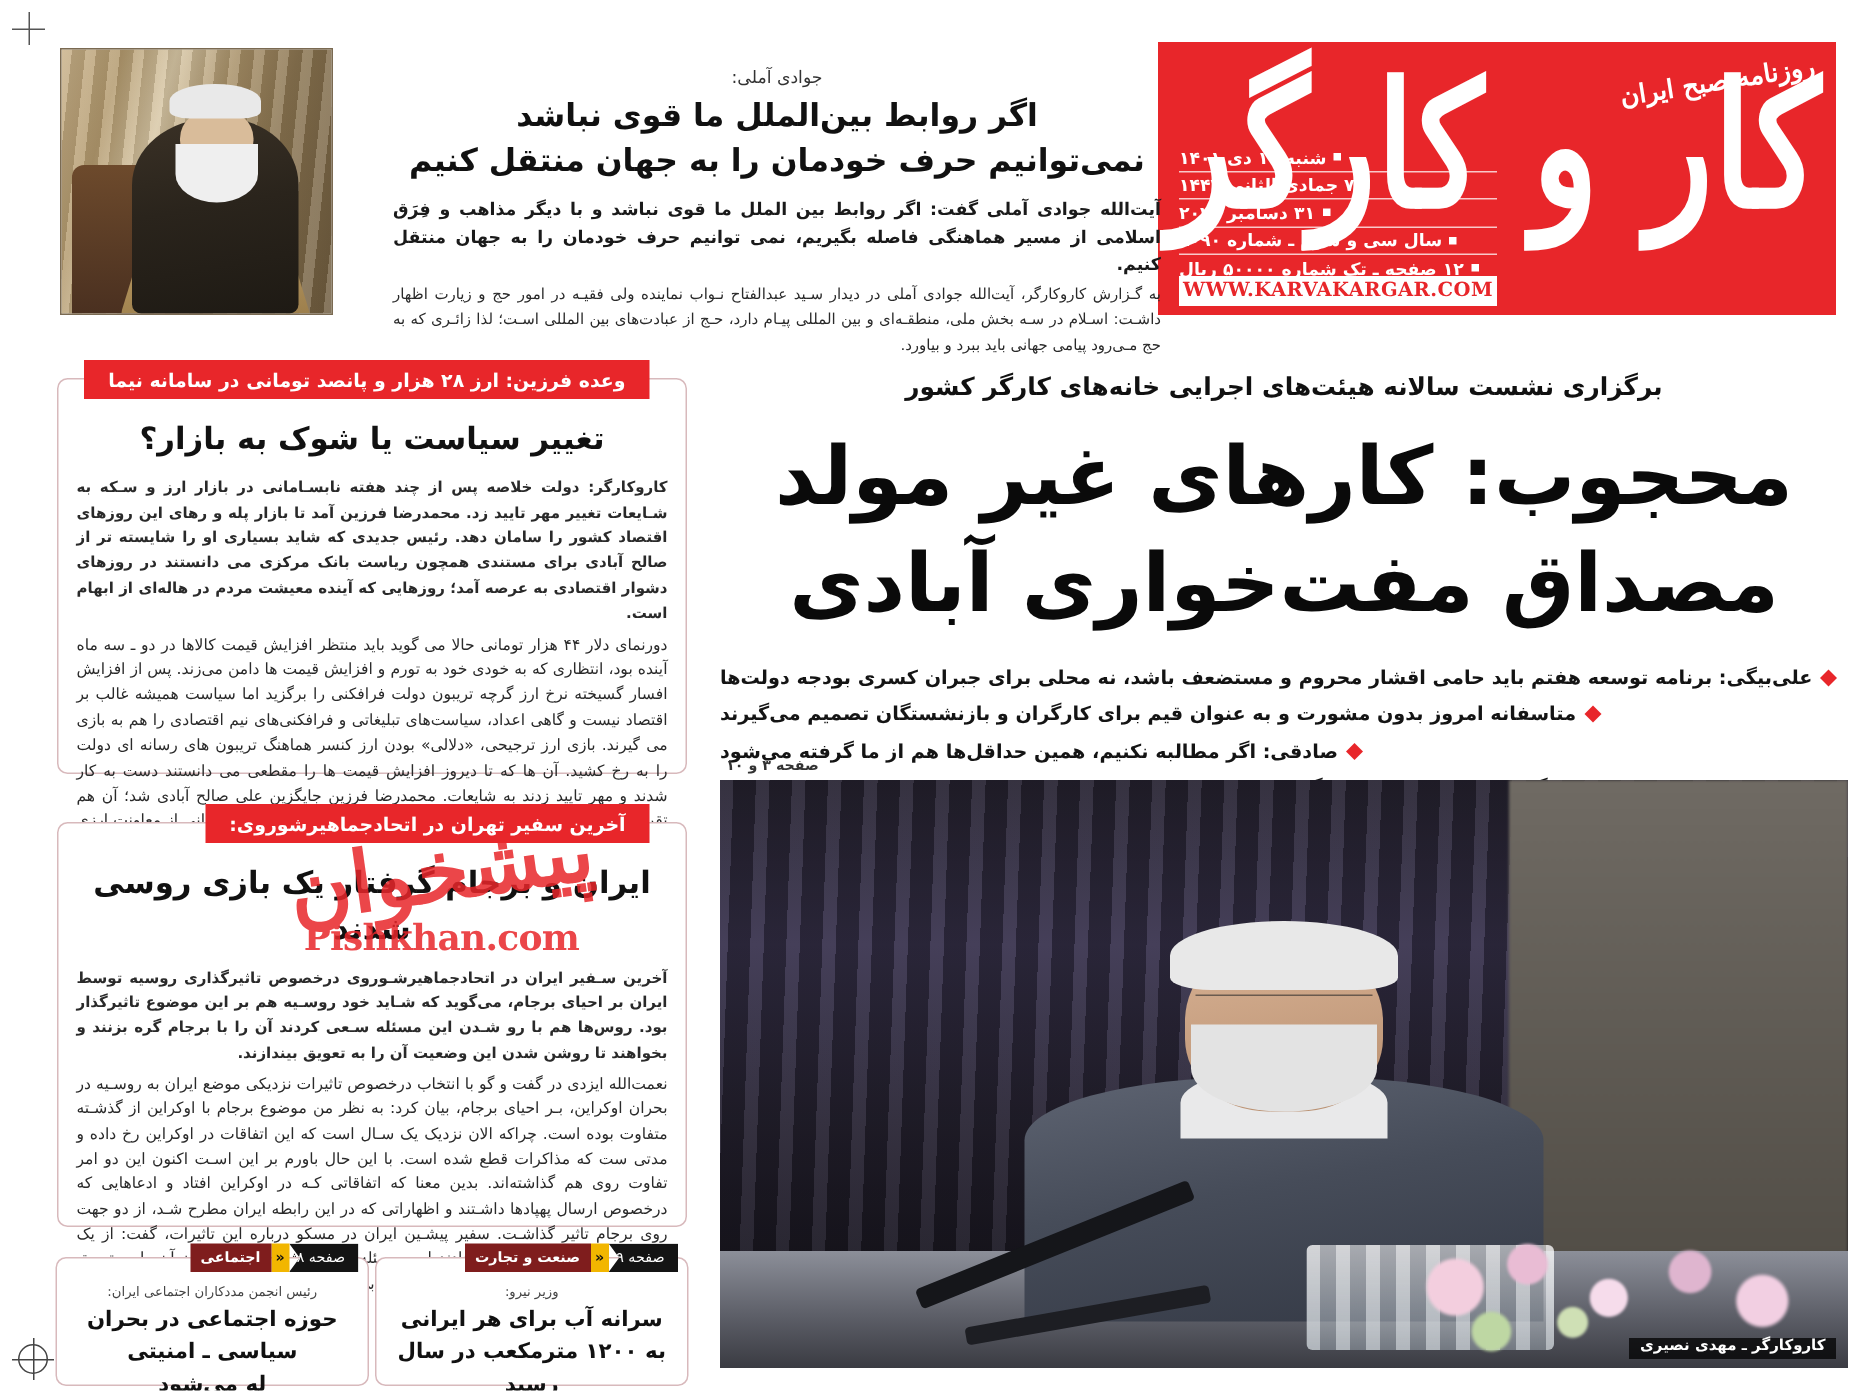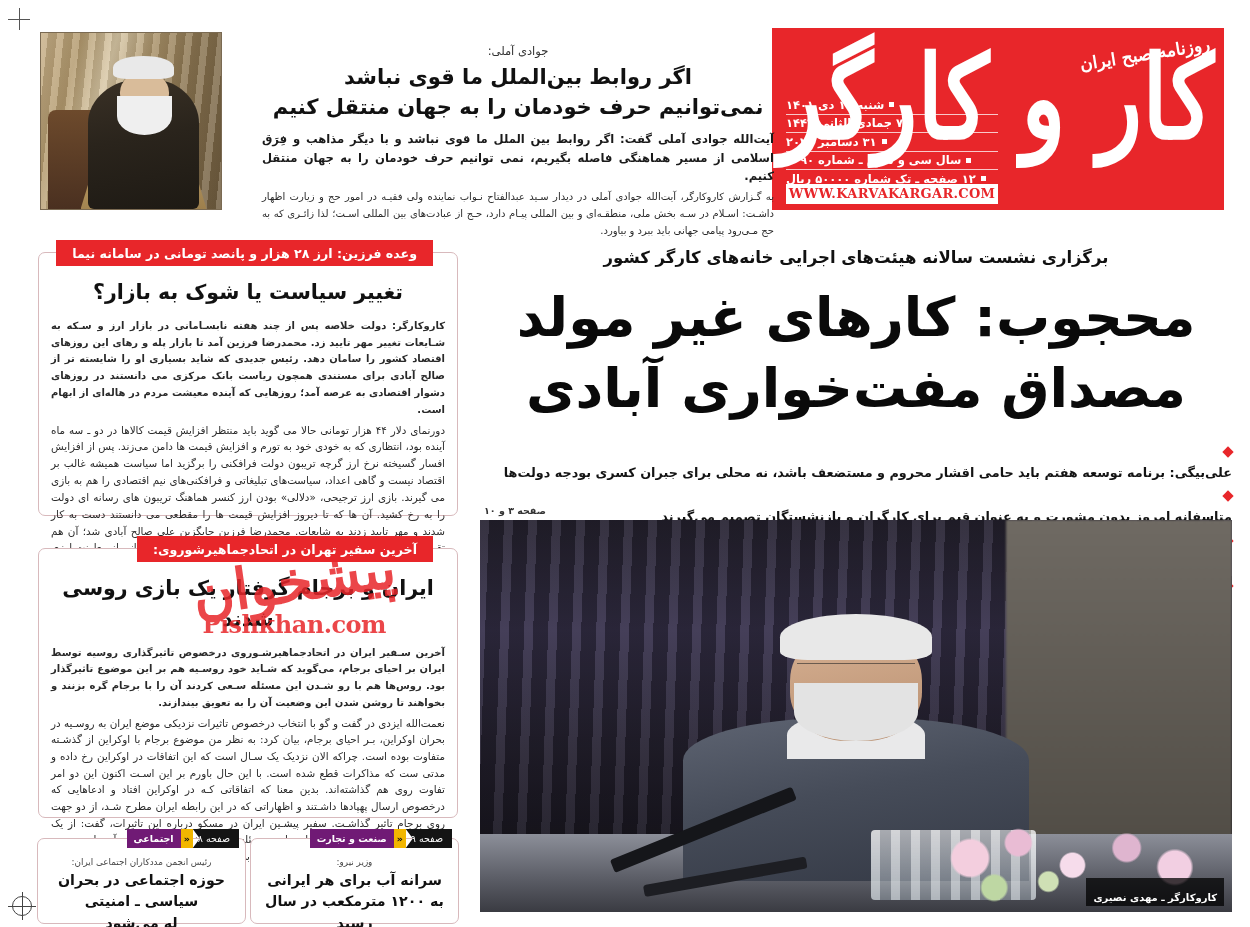--- a/index.html
+++ b/index.html
@@ -160,21 +160,21 @@
     text-align: center; color: #0a0a0a; font-weight: bold;
     font-size: 54px; line-height: 1.32; letter-spacing: -1px;
   }
   .main-bullets {
     position: absolute; left: 480px; top: 440px; width: 752px;
     direction: rtl; text-align: right;
   }
   .bullet-row {
     display: flex; align-items: flex-start; gap: 7px;
     justify-content: flex-end; font-size: 12.8px; font-weight: bold;
-    color: #141414; line-height: 1.55; padding: 2.5px 0; flex-direction: column;
+    color: #141414; line-height: 1.55; padding: 2.5px 0;
   }
   .diamond {
     width: 8px; height: 8px; background: #e8262a; flex: 0 0 auto;
     transform: rotate(45deg); margin-top: 5px;
   }
   .page-ref {
     position: absolute; left: 484px; top: 505px;
     font-size: 9.5px; font-weight: bold; color: #333;
   }
 
@@ -252,35 +252,35 @@
   .mp-bottles {
     position: absolute; left: 52%; bottom: 3%; width: 22%; height: 18%;
     background:
       linear-gradient(180deg, rgba(255,255,255,.55), rgba(200,215,225,.35)),
       repeating-linear-gradient(90deg, rgba(255,255,255,.5) 0 9px, transparent 9px 20px);
     border-radius: 4px;
   }
   .photo-caption {
     position: absolute; right: 8px; bottom: 6px; z-index: 4;
     background: rgba(0,0,0,.74); color: #fff; font-size: 10px;
-    padding: 14px 7px 3px; font-weight: bold; white-space: nowrap; margin-top: 24px;
+    padding: 0 7px 3px; font-weight: bold; white-space: nowrap; margin-top: 24px;
   }
 
   
   .teaser {
     position: absolute; width: 209px; height: 86px;
     border: 1px solid #d8b9bc; border-radius: 7px; background: #fff;
     padding: 18px 9px 6px;
   }
   .teaser-tag {
     position: absolute; top: -10px; right: 6px; display: flex;
     align-items: stretch; height: 19px; z-index: 3; direction: rtl;
   }
   .tag-red {
-    background: #701a75; color: #fff; font-size: 9.5px; font-weight: bold;
+    background: #7f1d1d; color: #fff; font-size: 9.5px; font-weight: bold;
     display: flex; align-items: center; padding: 0 7px; white-space: nowrap;
   }
   .tag-chev {
     background: #f2b600; color: #111; font-size: 9.5px; font-weight: bold;
     display: flex; align-items: center; padding: 0 3px;
   }
   .tag-black {
     background: #141414; color: #fff; font-size: 9.5px; font-weight: normal;
     display: flex; align-items: center; padding: 0 9px 0 5px;
     white-space: nowrap;

